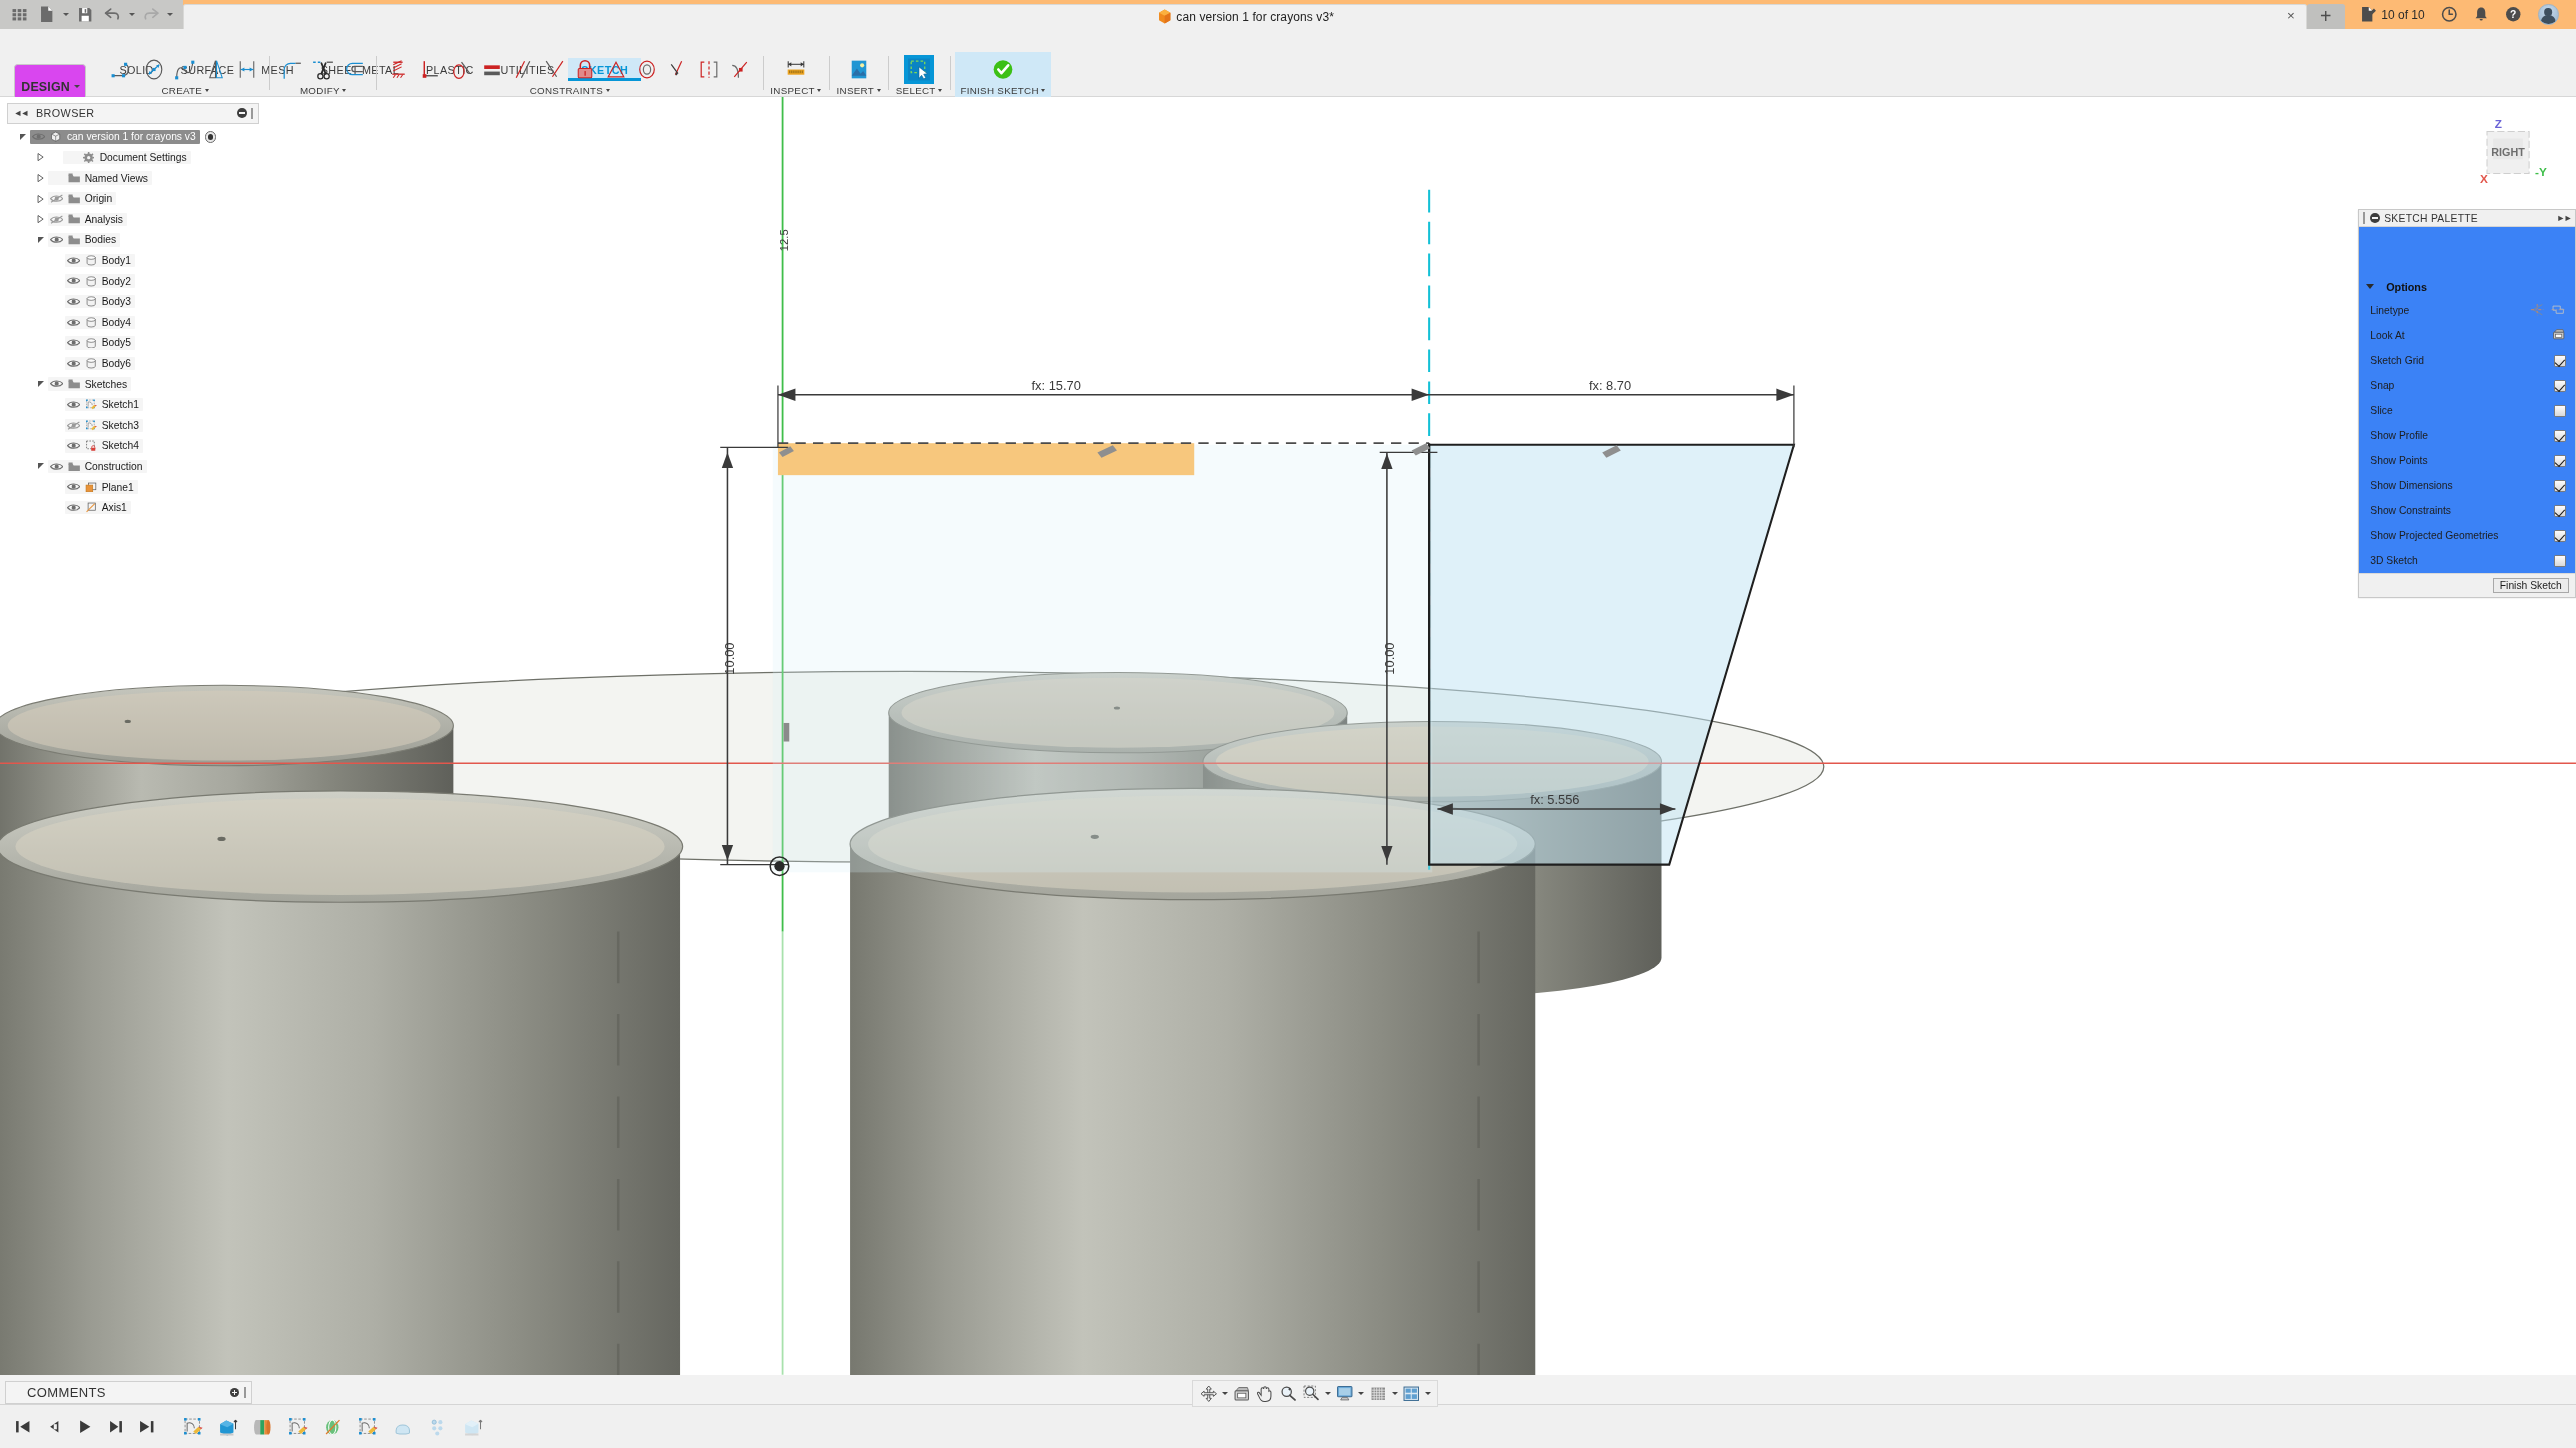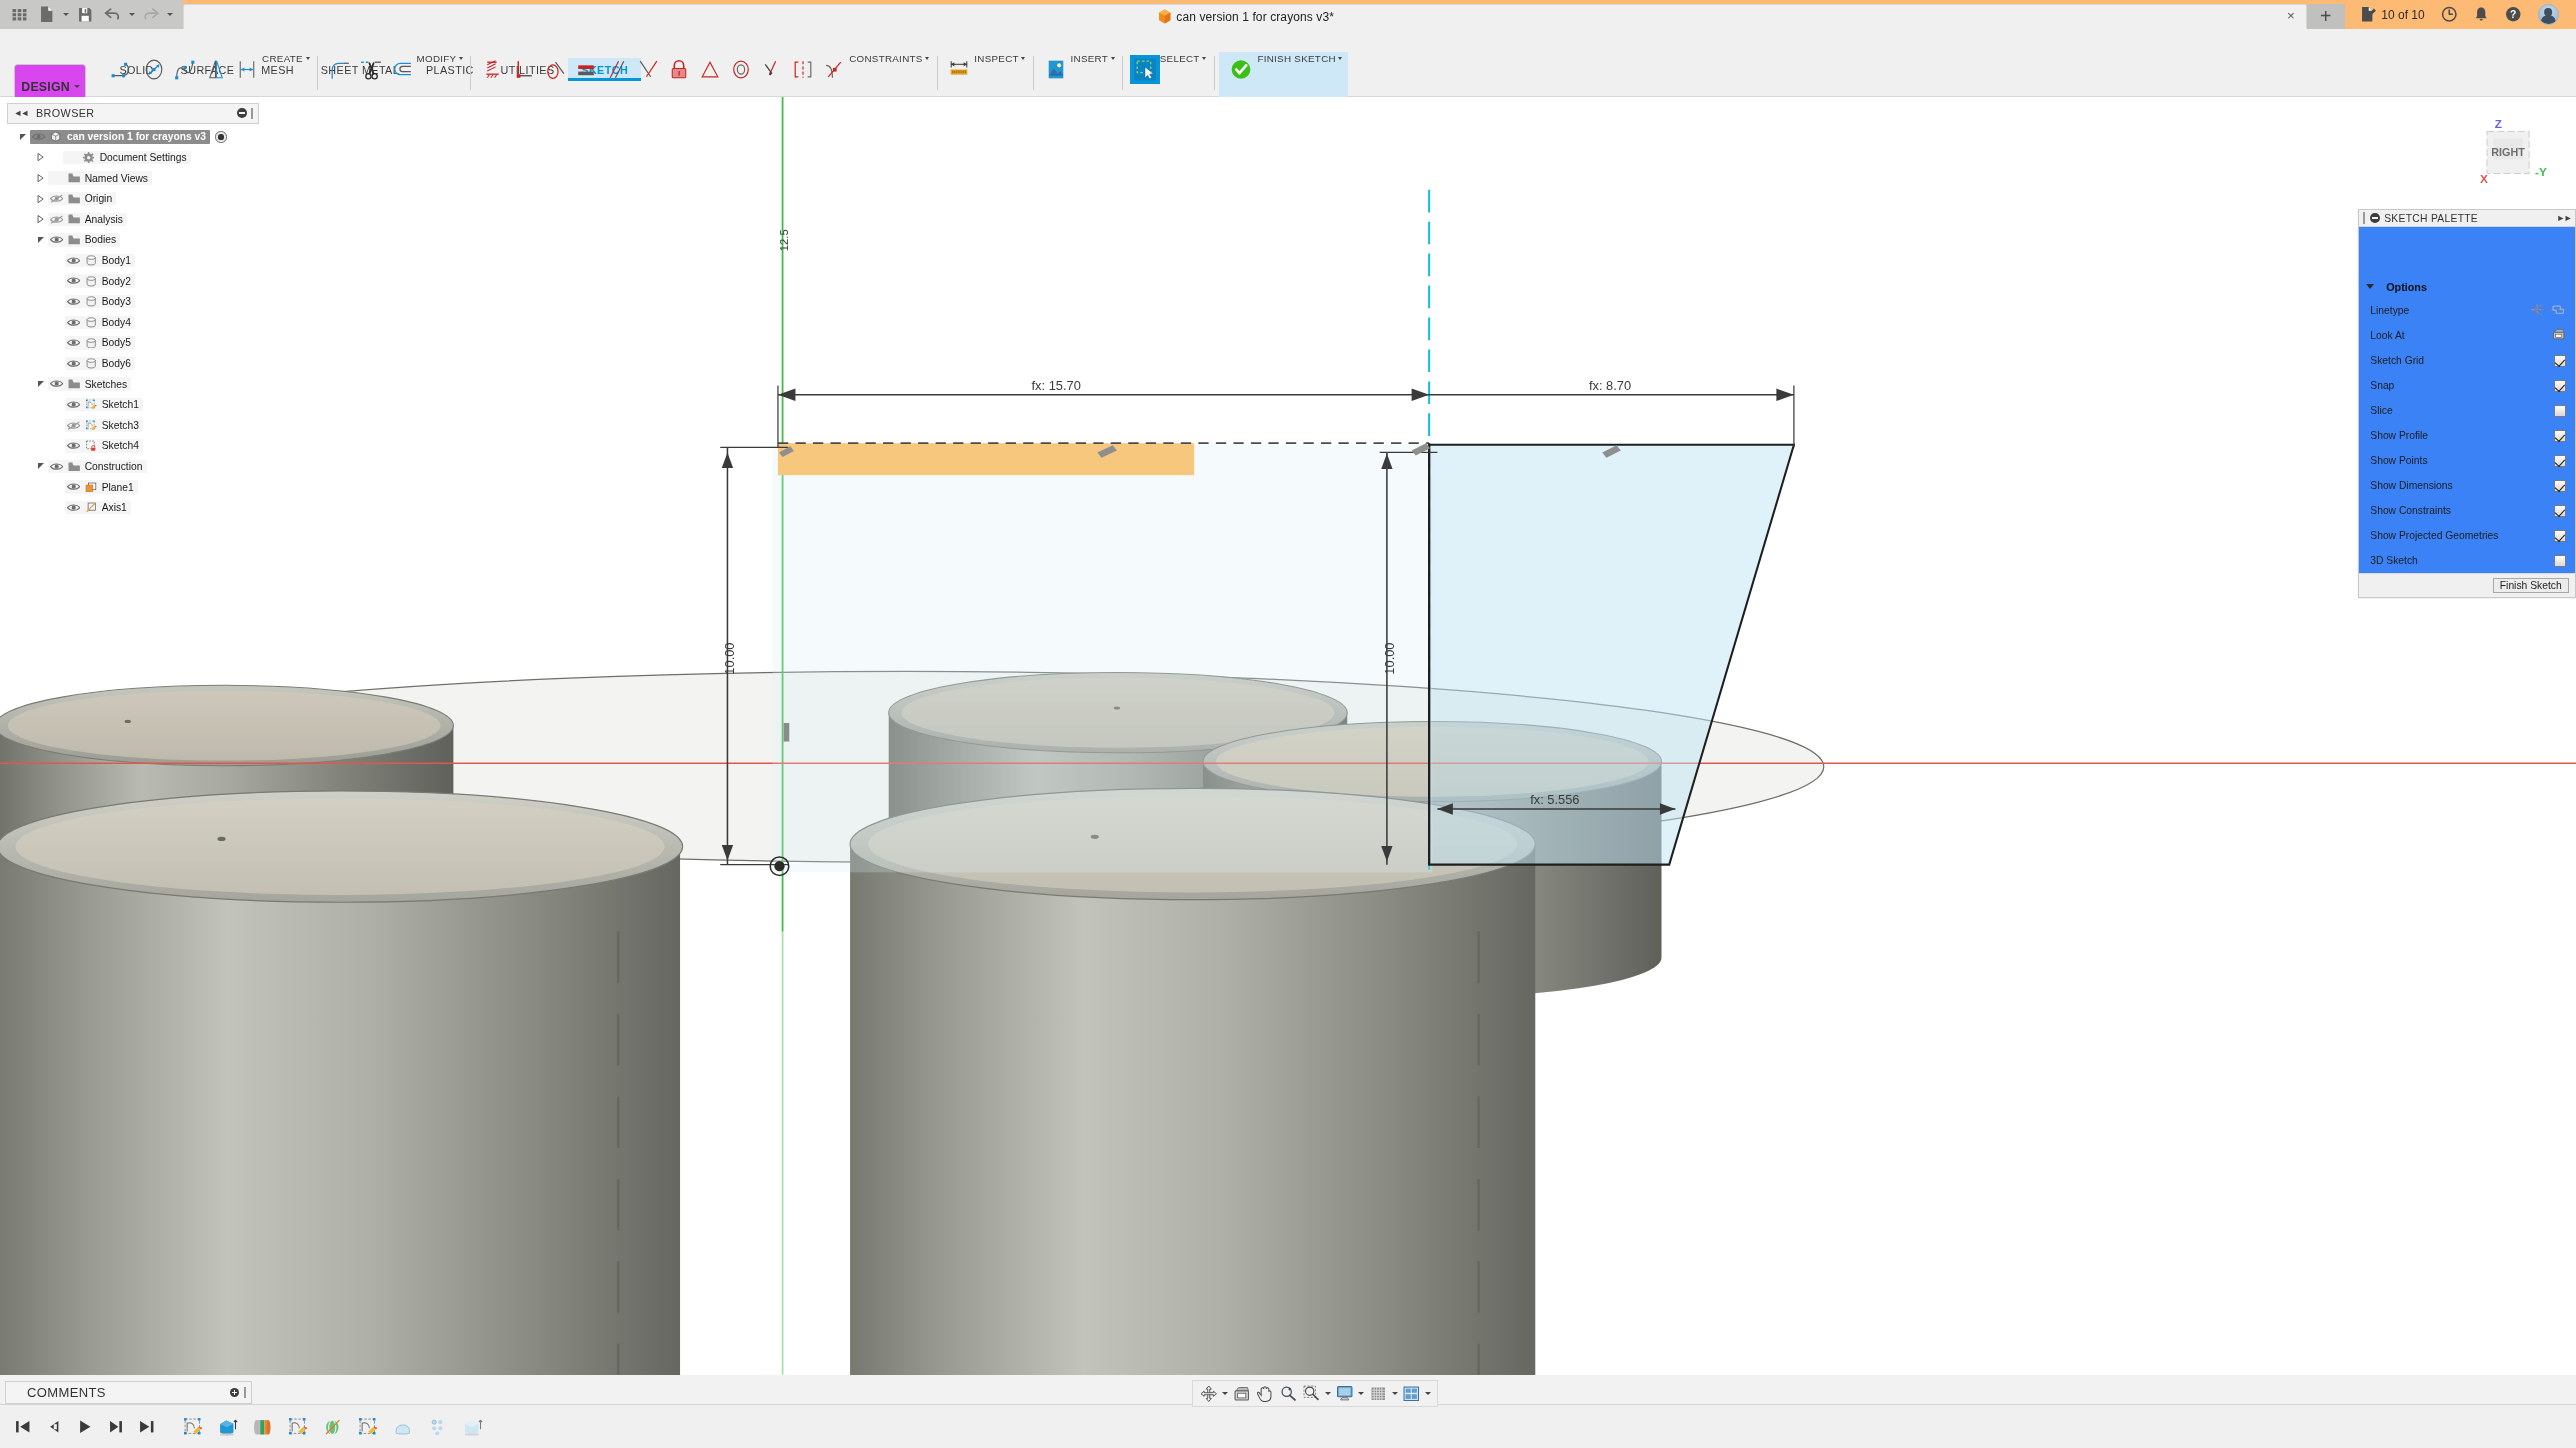--- a/index.html
+++ b/index.html
@@ -80,21 +80,21 @@
 
   .ribtabs { position:absolute; left:106px; top:29px; height:23px; display:flex; align-items:center; }
   .ribtab {
     height:23px; display:flex;align-items:center; padding:0 13.4px;
     font-size:10.8px; color:#3a3a3a; letter-spacing:0.4px;
   }
   .ribtab.active { background:#cfe8f7; color:#0696d7; font-weight:bold; position:relative; }
   .ribtab.active:after{content:"";position:absolute;left:0;right:0;bottom:0;height:2.6px;background:#0696d7;}
 
   .ribgroups { position:absolute; left:106px; top:23px; height:45px; display:flex; align-items:flex-start;}
-  .ribgroup { display:flex; flex-direction:row; align-items:flex-start; position:relative; padding:0 2.1px;}
+  .ribgroup { display:flex; flex-direction:column; align-items:center; position:relative; padding:0 2.1px;}
   .ribicons { display:flex; align-items:center; height:32px; gap:1px; padding-top:2.1px;}
   .ricon { width:30px;height:29px; display:flex;align-items:center;justify-content:center; }
   .ricon.sel { background:#0696d7; }
   .ricon.green-on { background:#cfe8f7; width:33px; }
   .grplabel { font-size:9.8px; color:#3a3a3a; letter-spacing:0.3px; display:flex;align-items:center;gap:2.6px; margin-top:1px;}
   .grplabel i { width:0;height:0;border-left:2.6px solid transparent;border-right:2.6px solid transparent;border-top:3.1px solid #444;}
   .rib-sep { width:0.5px; height:34px; background:#cccccc; margin:4.1px 5.2px 0 5.2px; align-self:flex-start;}
 
   
   #browser {
@@ -114,21 +114,21 @@
 
   #tree { padding:3.1px 0 0 0; }
   .trow { height:20.6px; display:flex; align-items:center; position:relative; }
   .tw { display:inline-flex; align-items:center; height:13.4px; background:rgba(244,244,244,0.88); border-radius:1px; padding-right:4.1px;}
   .twig { width:13.4px; display:flex; align-items:center; justify-content:center; }
   .arrow-d { width:0;height:0; border-left:6.2px solid #555; border-bottom:6.2px solid transparent; }
   .eye { width:17.5px; display:flex;align-items:center;justify-content:center;}
   .nodeicon { width:17.5px; display:flex;align-items:center;justify-content:center;}
   .nodelabel { font-size:10.3px; color:#1a1a1a; white-space:nowrap; padding-left:2.1px;}
   .trow.selected .tw { background:#8c8c8c; }
-  .trow.selected .nodelabel { color:#fff; font-weight:bold; }
+  .trow.selected .nodelabel { color:#fff; font-weight:normal; }
   .radiodot { width:11.3px;height:11.3px;border-radius:50%;border:1px solid #6a6a6a;background:#e9e9e9;
      display:flex;align-items:center;justify-content:center; margin-left:5.2px;}
   .radiodot:after{content:"";width:5.2px;height:5.2px;border-radius:50%;background:#333;}
 
   
   #canvas {
     position:absolute; left:0; top:97px; width:2576px; height:1278px;
     background:#ffffff; overflow:hidden;
   }
   #grid {

